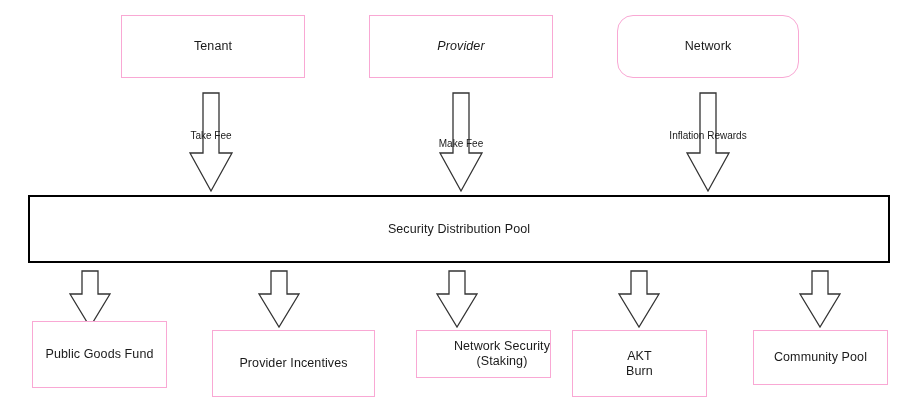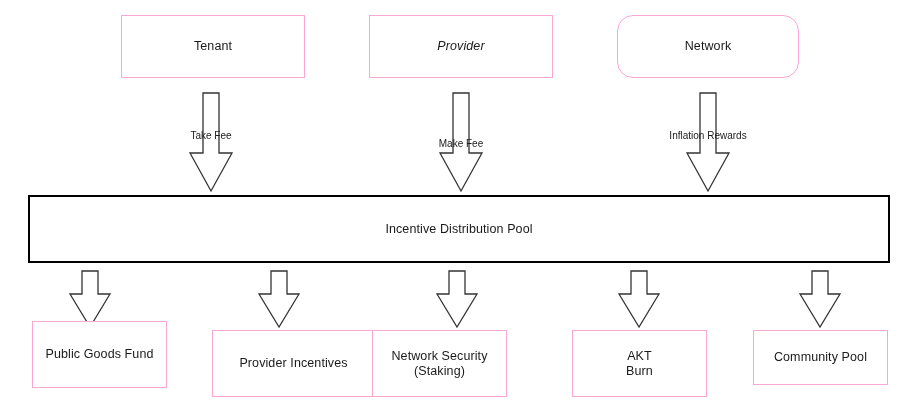--- a/index.html
+++ b/index.html
@@ -97,21 +97,21 @@
       <svg width="50" height="98" viewBox="0 0 50 98">
         <polygon points="17.0,0.0 33.0,0.0 33.0,60.0 46.0,60.0 25.0,98.0 4.0,60.0 17.0,60.0" fill="#ffffff" stroke="#333333" stroke-width="1.3" stroke-linejoin="miter"></polygon>
       </svg>
     </div>
 
   <div class="flow-label" id="inlabel-0" style="left: 211px; top: 129px;">Take Fee</div>
   <div class="flow-label" id="inlabel-1" style="left: 461px; top: 129px; margin-top: 8px;">Make Fee</div>
   <div class="flow-label" id="inlabel-2" style="left: 708px; top: 129px;">Inflation Rewards</div>
 
   <div class="pool" id="pool" style="left: 28px; top: 195px; width: 862px; height: 68px;">
-    <span>Incentive Distribution Pool</span>
+    <span>Security Distribution Pool</span>
   </div>
 
   <div class="arrow" id="outarrow-0" style="left: 66px; top: 271px; width: 48px; height: 56px;">
       <svg width="48" height="56" viewBox="0 0 48 56">
         <polygon points="16.0,0.0 32.0,0.0 32.0,23.0 44.0,23.0 24.0,56.0 4.0,23.0 16.0,23.0" fill="#ffffff" stroke="#333333" stroke-width="1.3" stroke-linejoin="miter"></polygon>
       </svg>
     </div>
   <div class="arrow" id="outarrow-1" style="left: 255px; top: 271px; width: 48px; height: 56px;">
       <svg width="48" height="56" viewBox="0 0 48 56">
         <polygon points="16.0,0.0 32.0,0.0 32.0,23.0 44.0,23.0 24.0,56.0 4.0,23.0 16.0,23.0" fill="#ffffff" stroke="#333333" stroke-width="1.3" stroke-linejoin="miter"></polygon>
@@ -136,21 +136,21 @@
   <div class="node bottom" id="dst-0" style="left: 32px; top: 321px; width: 135px; height: 67px;">
     <span>
       <span>Public Goods Fund</span>
     </span>
   </div>
   <div class="node bottom" id="dst-1" style="left: 212px; top: 330px; width: 163px; height: 67px;">
     <span>
       <span>Provider Incentives</span>
     </span>
   </div>
-  <div class="node bottom" id="dst-2" style="left: 372px; top: 330px; width: 135px; height: 67px;">
+  <div class="node bottom" id="dst-2" style="left: 416px; top: 330px; width: 135px; height: 48px; justify-content: flex-end;">
     <span>
       <span>Network Security</span><br>
       <span>(Staking)</span>
     </span>
   </div>
   <div class="node bottom" id="dst-3" style="left: 572px; top: 330px; width: 135px; height: 67px;">
     <span>
       <span>AKT</span><br>
       <span>Burn</span>
     </span>

